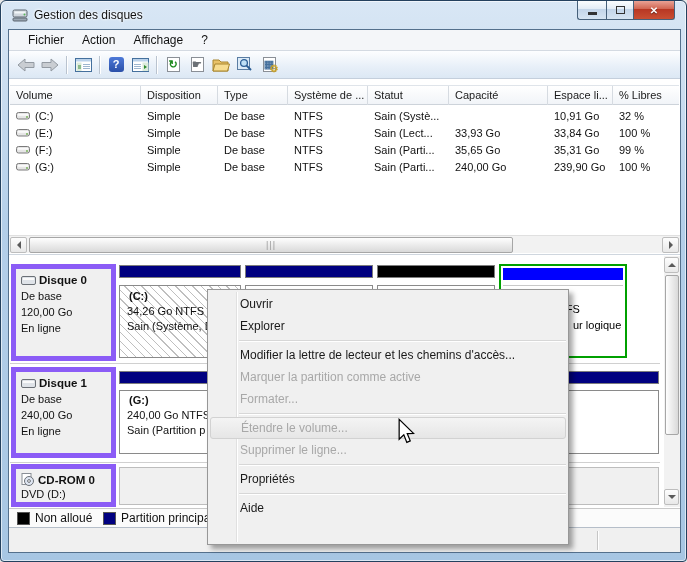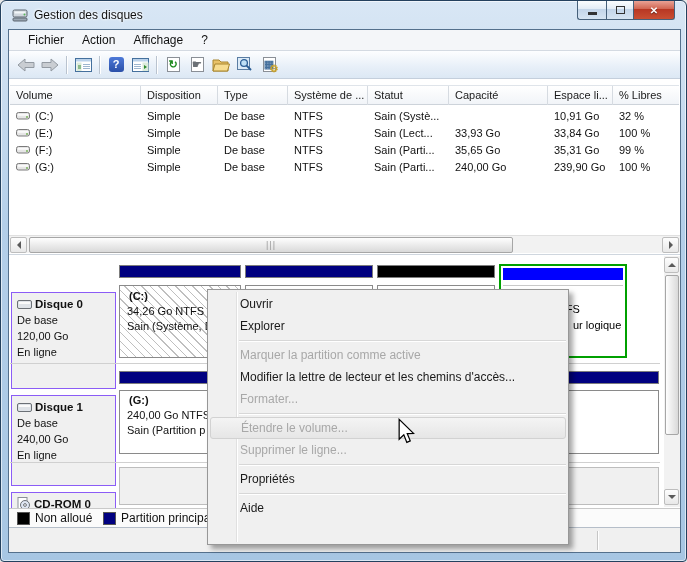--- a/index.html
+++ b/index.html
@@ -81,22 +81,22 @@
   .tri.up{border-bottom-color:#5a5a5a;margin-top:-4px;}
   .tri.down{border-top-color:#5a5a5a;margin-bottom:-4px;}
   .hthumb{position:absolute;left:20px;top:1px;width:484px;height:16px;
     background:linear-gradient(#fefefe,#d9d9d9);border:1px solid #a6a6a6;
     border-radius:2px;display:flex;align-items:center;justify-content:center;}
   .grip{font-size:9px;color:#9a9a9a;letter-spacing:1px;line-height:8px;}
 
   
   .gpane{position:absolute;left:0;top:224px;width:671px;height:253px;
     background:#fff;border-top:1px solid #cfd6de;}
-  .dlabel{position:absolute;background:#f0f0f0;border:1px solid #8b5cf6;
-    font-size:11px;color:#111;padding:5px 4px 0 5px;margin-top:28px;}
+  .dlabel{position:absolute;background:#f0f0f0;border:5px solid #8b5cf6;
+    font-size:11px;color:#111;padding:5px 4px 0 5px;}
   .dlabel .dname{font-weight:bold;font-size:11.5px;}
   .dlabel .dline{margin-top:4px;}
   .band{position:absolute;height:13px;border:1px solid #7d7d7d;}
   .pbody{position:absolute;background:#fff;border:1px solid #8a8a8a;
     font-size:11px;color:#111;padding:4px 0 0 7px;overflow:hidden;white-space:nowrap;}
   .pbody .bl{margin-bottom:3px;}
   .hatch{background-image:repeating-linear-gradient(45deg,rgba(150,150,150,.0) 0 5px,#bfbfbf 5px 6px);}
   .logical{position:absolute;border:2px solid #00a000;background:#fff;}
   .divline{position:absolute;left:1px;width:650px;height:1px;background:#d0d0d0;}
 
@@ -398,22 +398,22 @@
     <div class="statusbar">
       <div class="statdiv"></div>
     </div>
   </div>
 </div>
 
 <div class="cmenu">
   <div class="mitem">Ouvrir</div>
   <div class="mitem">Explorer</div>
   <div class="msep"></div>
+  <div class="mitem">Modifier la lettre de lecteur et les chemins d'accès...</div>
   <div class="mitem disabled">Marquer la partition comme active</div>
-  <div class="mitem">Modifier la lettre de lecteur et les chemins d'accès...</div>
   <div class="mitem disabled">Formater...</div>
   <div class="msep"></div>
   <div class="mitem disabled hover">Étendre le volume...</div>
   <div class="mitem disabled">Supprimer le ligne...</div>
   <div class="msep"></div>
   <div class="mitem">Propriétés</div>
   <div class="msep"></div>
   <div class="mitem">Aide</div>
 </div>
 

